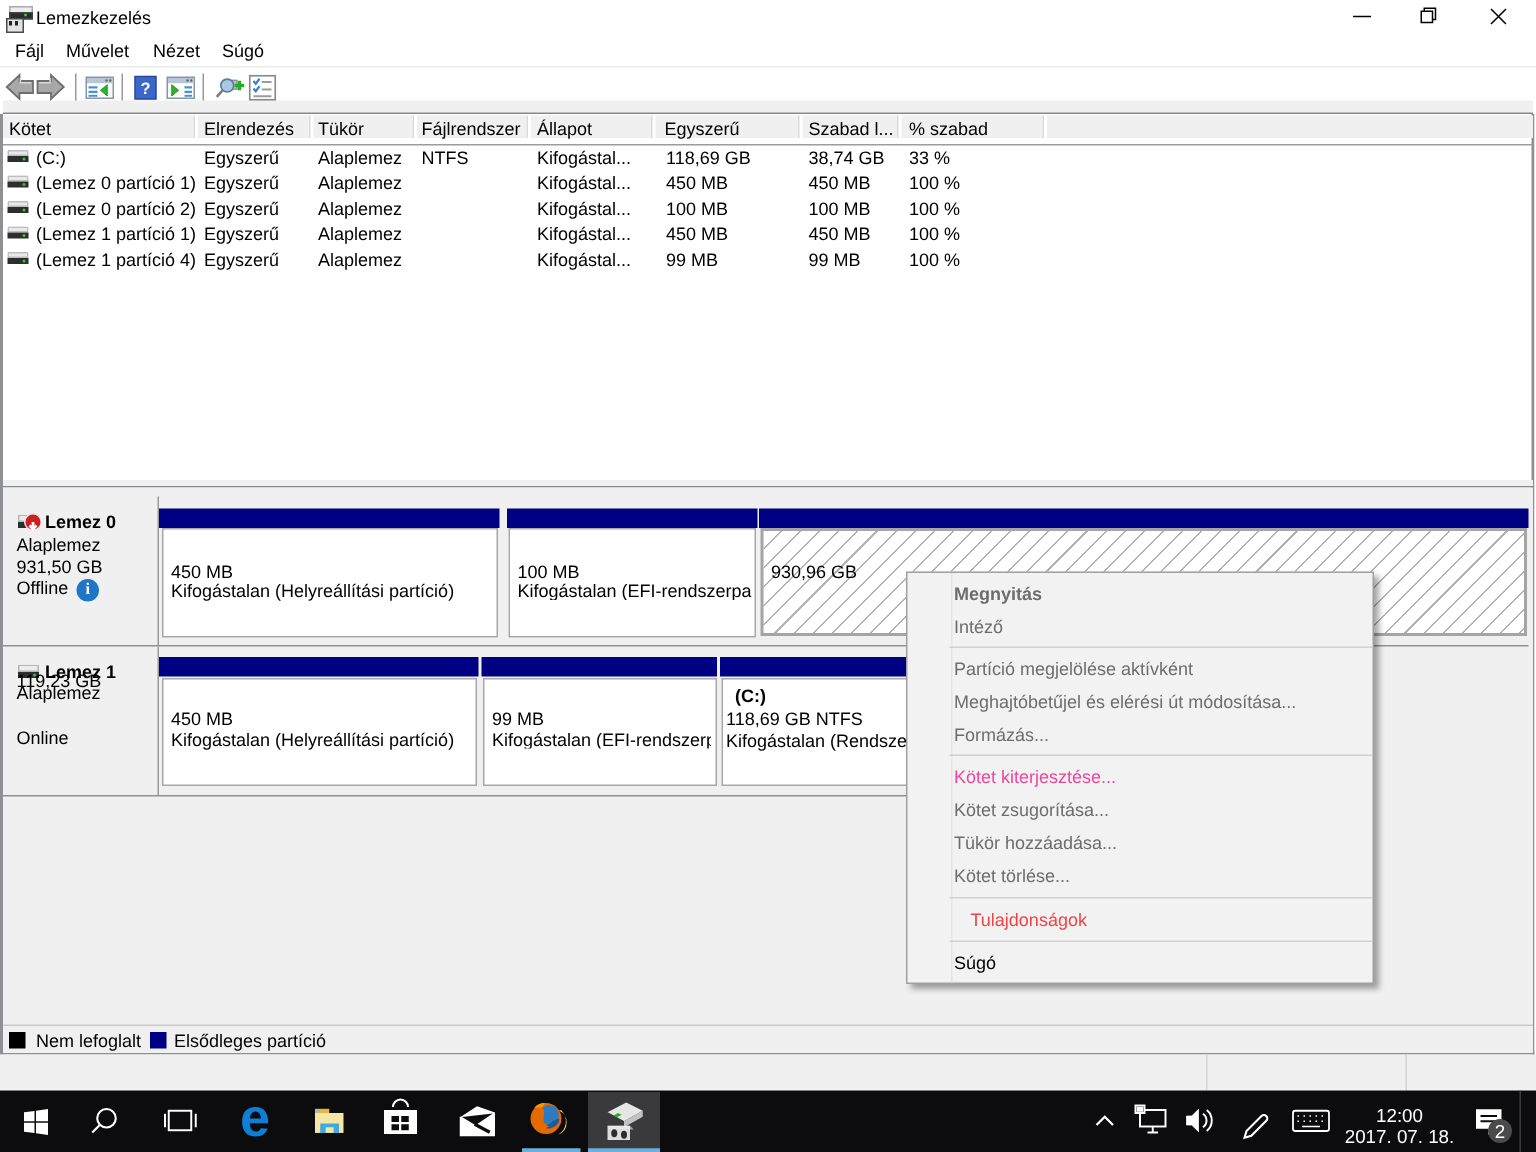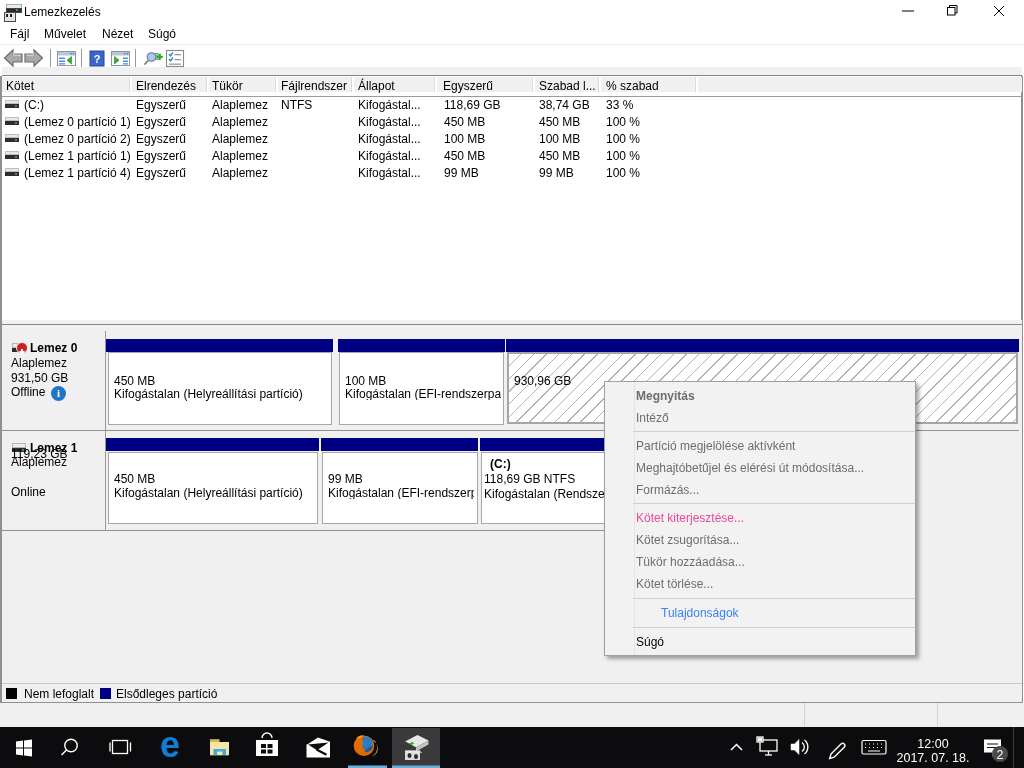--- a/index.html
+++ b/index.html
@@ -378,17 +378,17 @@
   <div class="abs" style="left:633px;top:431px;width:282px;height:1px;background:#d0d0d0;"></div>
   <div class="abs t12" style="left:636px;top:440px;color:#6d6d6d;">Partíció megjelölése aktívként</div>
   <div class="abs t12" style="left:636px;top:462px;color:#6d6d6d;">Meghajtóbetűjel és elérési út módosítása...</div>
   <div class="abs t12" style="left:636px;top:484px;color:#6d6d6d;">Formázás...</div>
   <div class="abs" style="left:633px;top:503px;width:282px;height:1px;background:#d0d0d0;"></div>
   <div class="abs t12" style="left:636px;top:512px;color:#ec4899;">Kötet kiterjesztése...</div>
   <div class="abs t12" style="left:636px;top:534px;color:#6d6d6d;">Kötet zsugorítása...</div>
   <div class="abs t12" style="left:636px;top:556px;color:#6d6d6d;">Tükör hozzáadása...</div>
   <div class="abs t12" style="left:636px;top:578px;color:#6d6d6d;">Kötet törlése...</div>
   <div class="abs" style="left:633px;top:598px;width:282px;height:1px;background:#d0d0d0;"></div>
-  <div class="abs t12" style="left:661px;top:607px;color:#3b82f6;">Tulajdonságok</div>
+  <div class="abs t12" style="left:647px;top:607px;color:#ef4444;">Tulajdonságok</div>
   <div class="abs" style="left:633px;top:627px;width:282px;height:1px;background:#d0d0d0;"></div>
   <div class="abs t12" style="left:636px;top:636px;color:#000;">Súgó</div>
 
 </div>
 
 </body></html>

